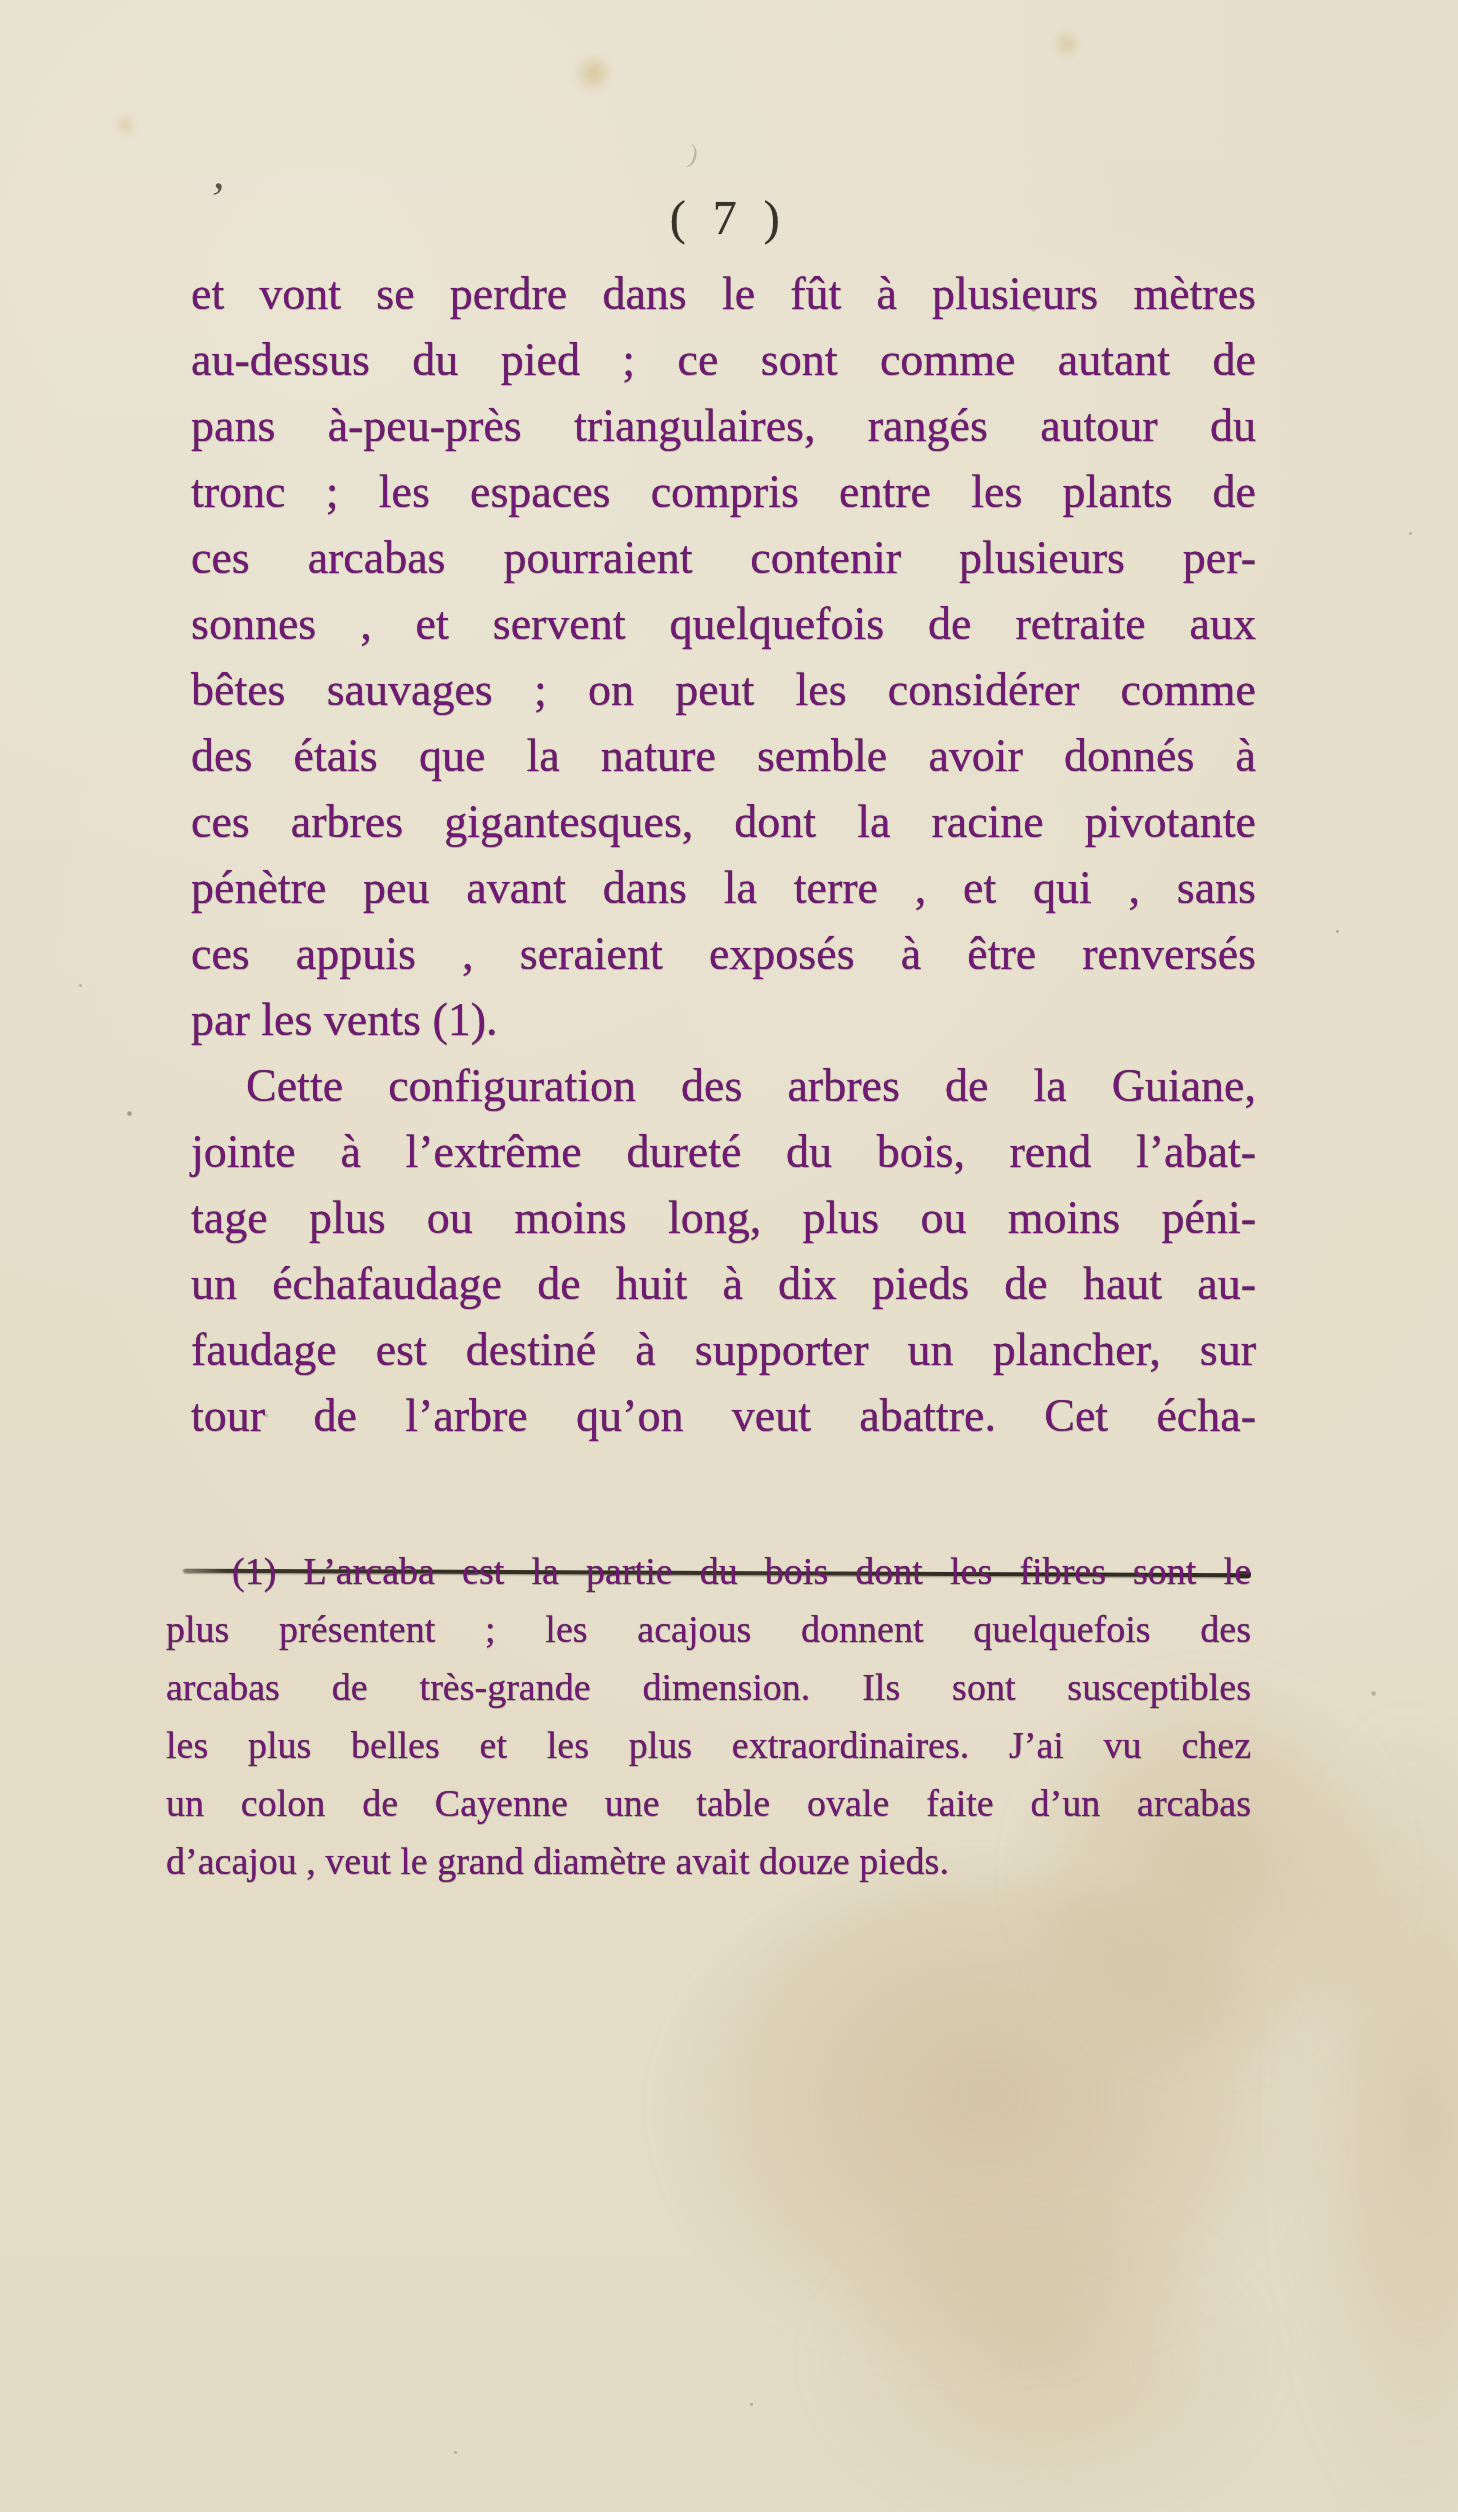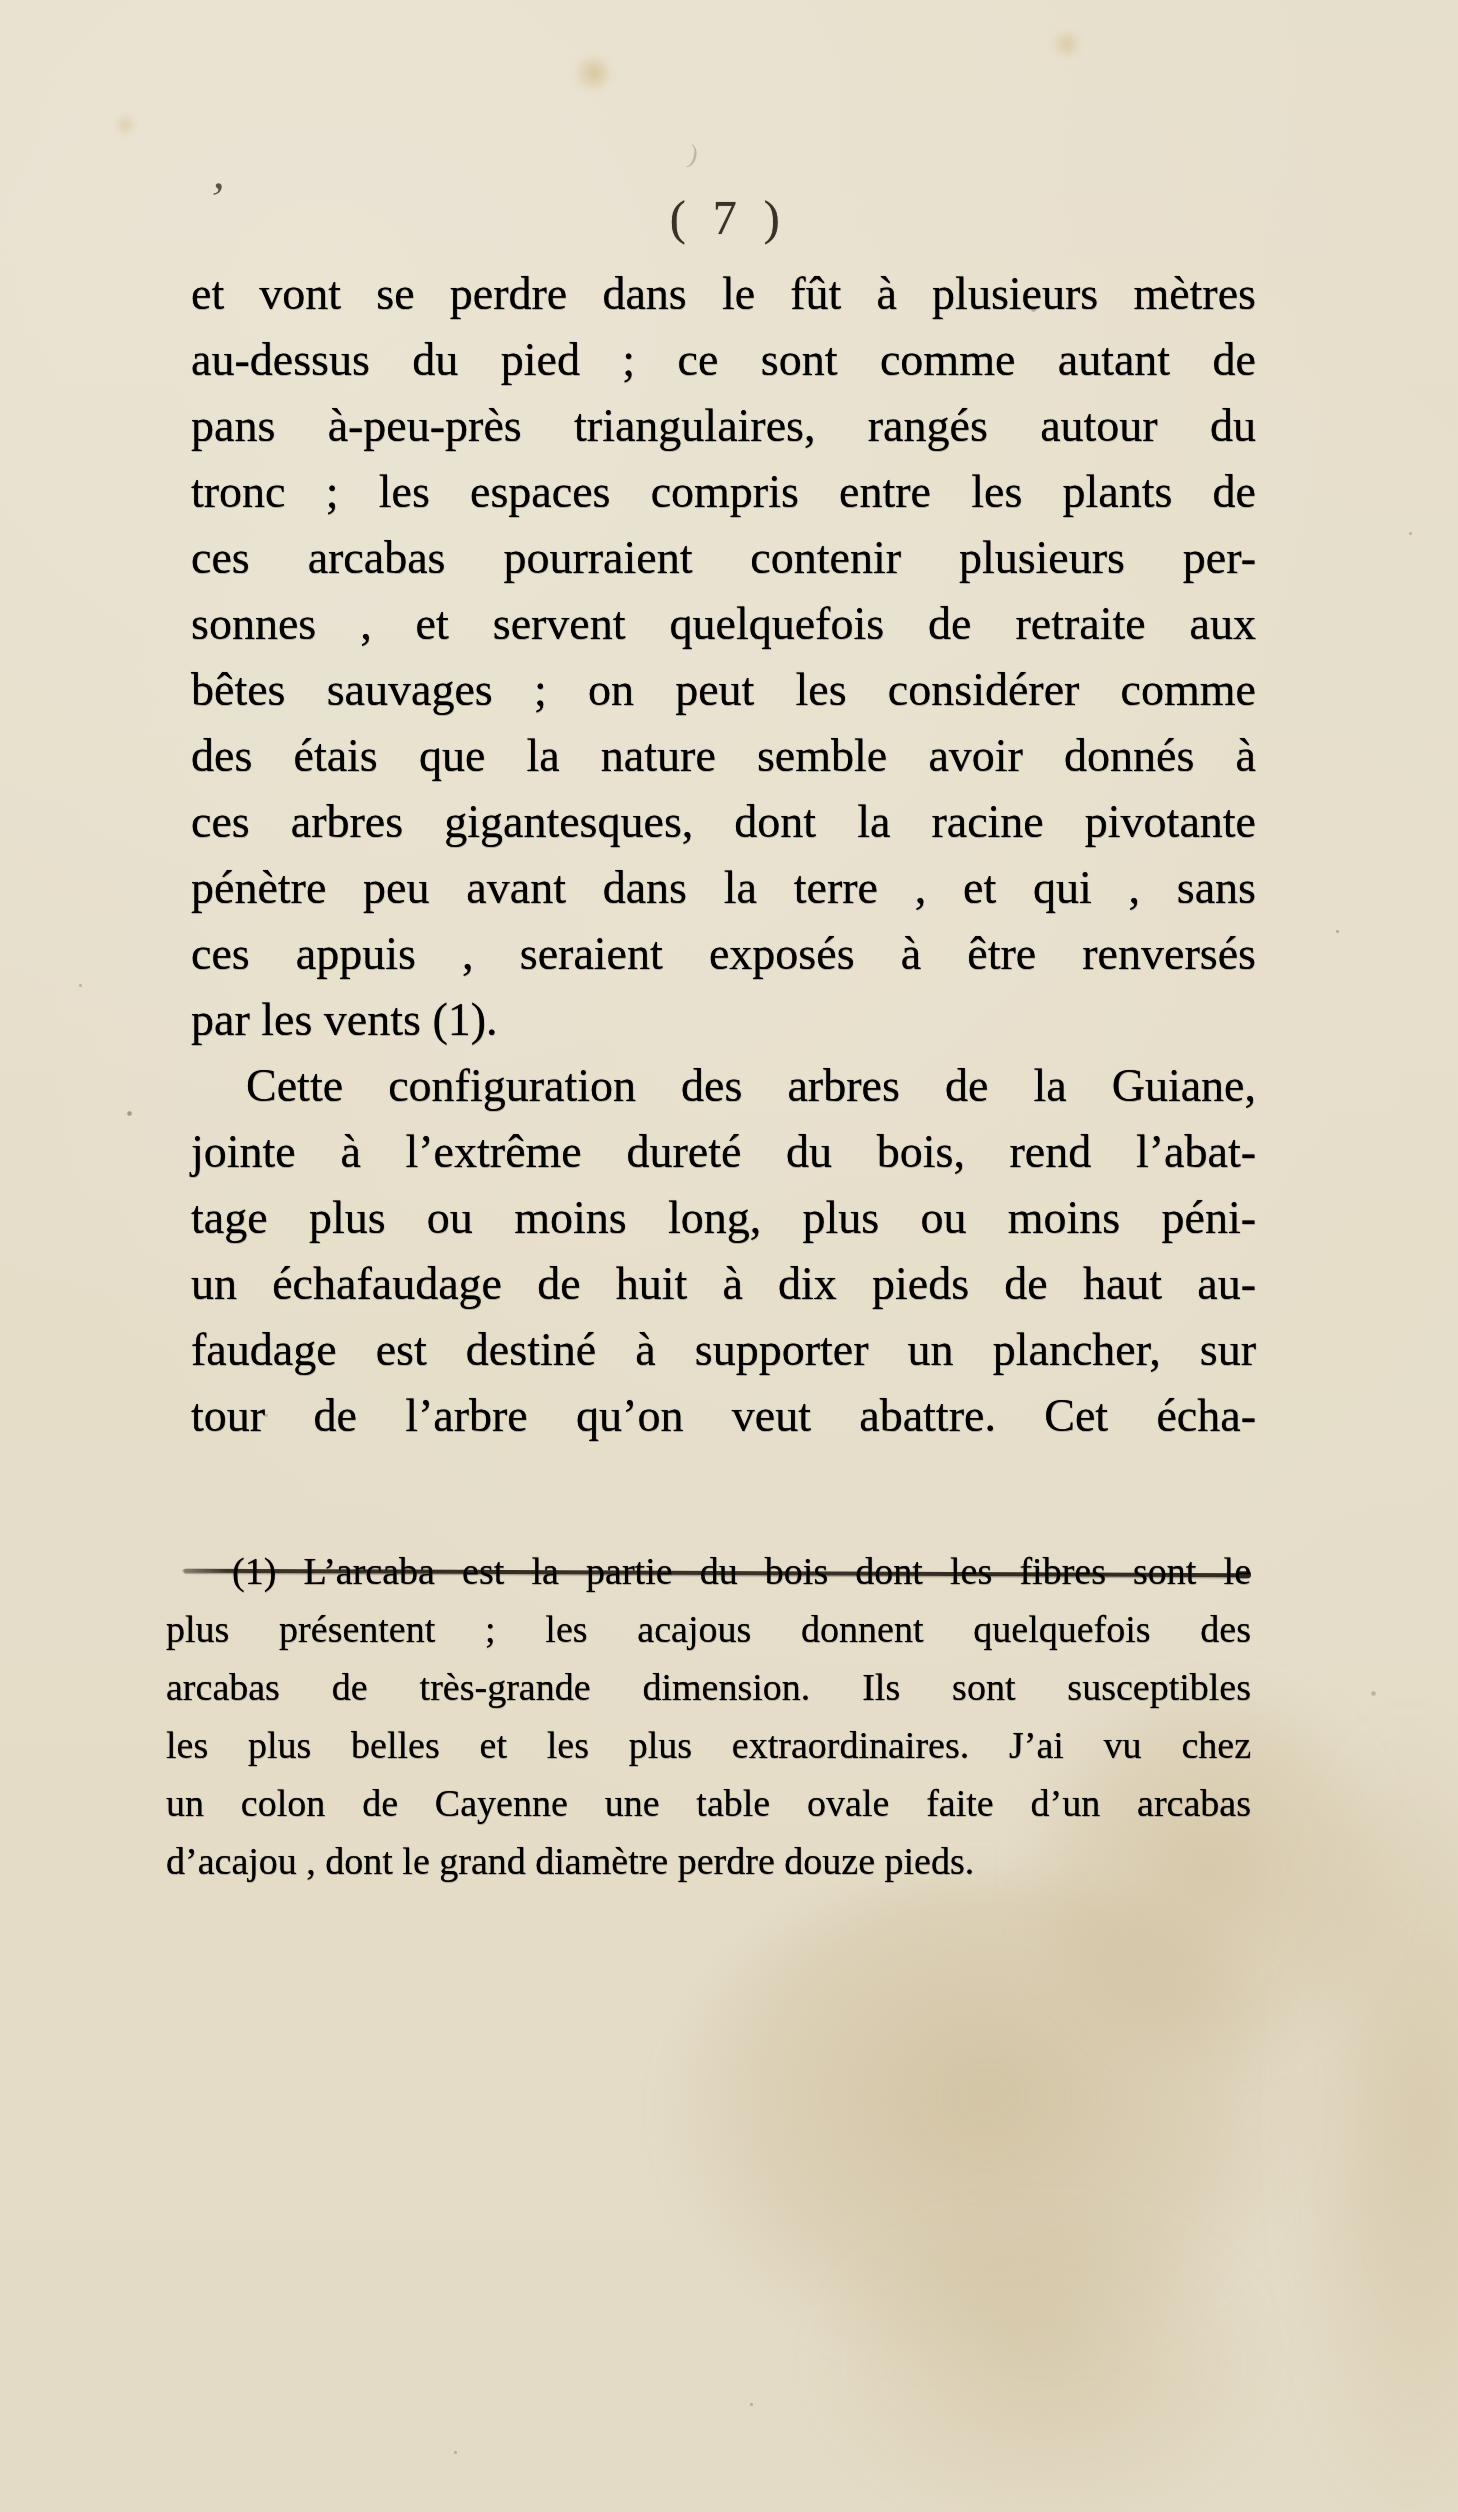--- a/index.html
+++ b/index.html
@@ -68,21 +68,21 @@
   .body-text{
     position:absolute;left:191px;top:261px;width:1065px;z-index:5;
     font-size:46px;line-height:66px;
   }
   .footnote-text{
     position:absolute;left:166px;top:1542px;width:1085px;z-index:5;
     font-size:38px;line-height:58px;
   }
   .tline{
     text-align:justify;text-align-last:justify;text-justify:inter-word;
-    color:#000000;
+    color:#701a75;
     text-shadow:0 0 0.8px rgba(52,44,34,.85), 0.5px 0.5px 0 rgba(52,44,34,.25);
   }
   .tline.nojust{text-align:left;text-align-last:left;}
   .body-text .tline.indent{padding-left:55px;}
   .footnote-text .tline.indent{padding-left:66px;}
   .tline .it{}
   .footnote-rule{
     position:absolute;left:184px;top:1571px;width:1065px;height:4.1px;z-index:5;
     background:linear-gradient(90deg,
       rgba(58,50,40,.55) 0%, #3a332a 4%, #332d24 30%, #3a332a 55%,
@@ -137,17 +137,17 @@
     </div>
 
   <div class="footnote-rule"></div>
 
   <div class="footnote-text">
       <div class="tline indent"><span>(1) L’</span><span class="it">arcaba</span><span> est la partie du bois dont les fibres sont le</span></div>
       <div class="tline"><span>plus présentent ; les </span><span class="it">acajous</span><span> donnent quelquefois des</span></div>
       <div class="tline"><span class="it">arcabas</span><span> de très-grande dimension. Ils sont susceptibles</span></div>
       <div class="tline"><span>les plus belles et les plus extraordinaires. J’ai vu chez</span></div>
       <div class="tline"><span>un colon de Cayenne une table ovale faite d’un </span><span class="it">arcabas</span></div>
-      <div class="tline nojust"><span class="it">d’acajou</span><span> , dont le grand diamètre perdre douze pieds.</span></div>
+      <div class="tline nojust"><span class="it">d’acajou</span><span> , veut le grand diamètre avait douze pieds.</span></div>
     </div>
 
 </div>
 
 
 </body></html>

